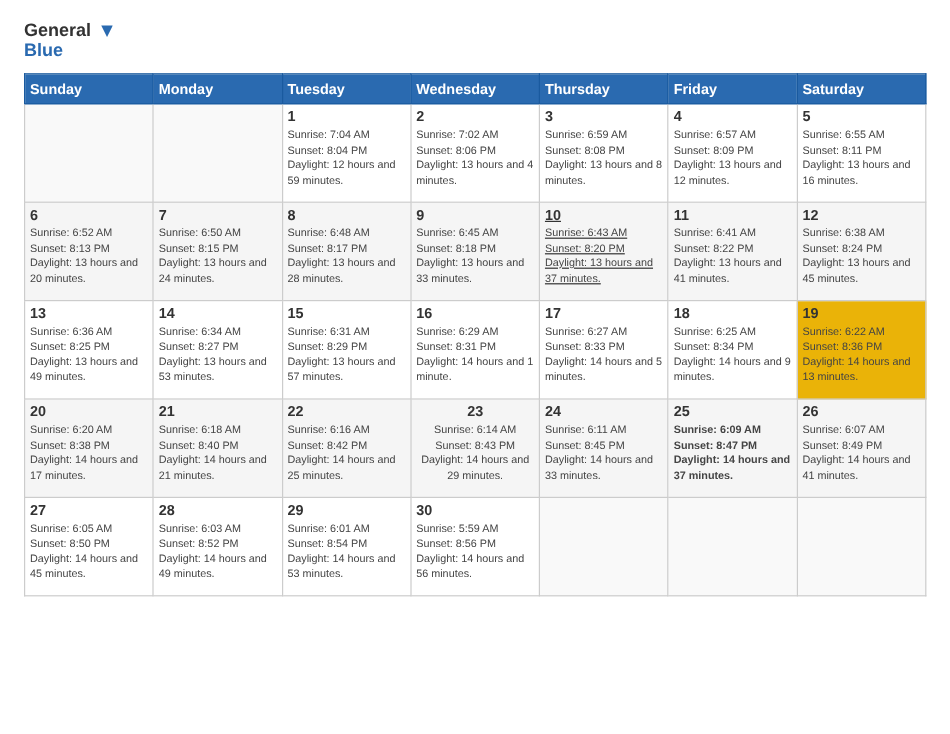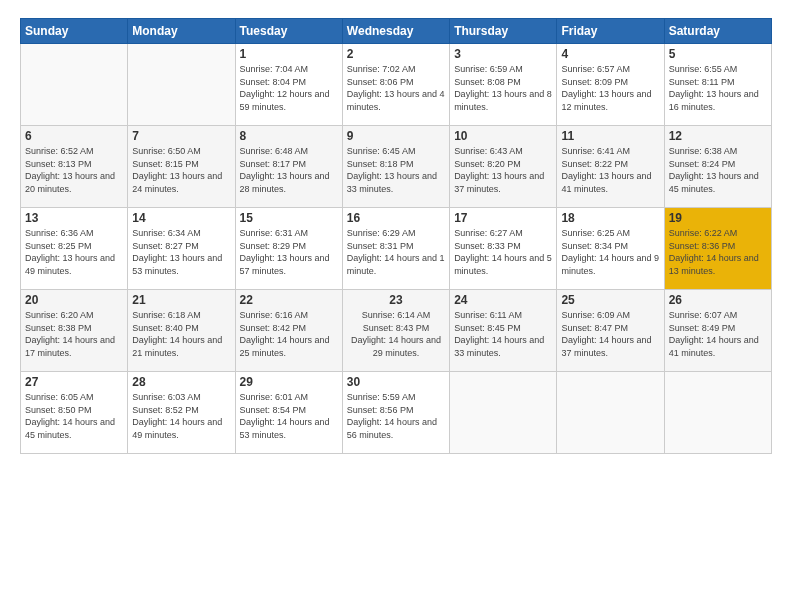--- a/index.html
+++ b/index.html
@@ -76,20 +76,37 @@
       line-height: 1.4;
     }
     .empty-cell {
       background: #f9f9f9;
     }
   </style>
 </head>
 <body>
 
 <div class="page">
+  <div class="header">
+    <div class="logo">
+  <div style="display:flex;flex-direction:column;line-height:1.1">
+    <div style="display:flex;align-items:center;gap:2px">
+      <span style="font-size:15px;font-weight:bold;color:#333">General</span>
+      <svg width="16" height="14" viewBox="0 0 20 16">
+        <polygon points="8,2 20,2 14,14" fill="#2a6ab0"></polygon>
+      </svg>
+    </div>
+    <span style="font-size:15px;font-weight:bold;color:#2a6ab0;margin-left:0">Blue</span>
+  </div>
+</div>
+    <div class="title-area">
+      <div class="month-title"></div>
+      <div class="location-title"></div>
+    </div>
+  </div>
 
   <table class="calendar">
     <thead>
       <tr id="header-row">
           <th>Sunday</th>
           <th>Monday</th>
           <th>Tuesday</th>
           <th>Wednesday</th>
           <th>Thursday</th>
           <th>Friday</th>
@@ -149,21 +166,21 @@
             <div class="day-info" style="white-space: pre-line;">Sunrise: 6:48 AM
 Sunset: 8:17 PM
 Daylight: 13 hours and 28 minutes.</div>
           </td>
           <td style="background: rgb(245, 245, 245);">
             <span class="day-number">9</span>
             <div class="day-info" style="white-space: pre-line;">Sunrise: 6:45 AM
 Sunset: 8:18 PM
 Daylight: 13 hours and 33 minutes.</div>
           </td>
-          <td style="background: rgb(245, 245, 245);">
+          <td style="background: rgb(245, 245, 245); text-decoration: underline;">
             <span class="day-number">10</span>
             <div class="day-info" style="white-space: pre-line;">Sunrise: 6:43 AM
 Sunset: 8:20 PM
 Daylight: 13 hours and 37 minutes.</div>
           </td>
           <td style="background: rgb(245, 245, 245);">
             <span class="day-number">11</span>
             <div class="day-info" style="white-space: pre-line;">Sunrise: 6:41 AM
 Sunset: 8:22 PM
 Daylight: 13 hours and 41 minutes.</div>
@@ -245,21 +262,21 @@
 Daylight: 14 hours and 29 minutes.</div>
           </td>
           <td style="background: rgb(245, 245, 245);">
             <span class="day-number">24</span>
             <div class="day-info" style="white-space: pre-line;">Sunrise: 6:11 AM
 Sunset: 8:45 PM
 Daylight: 14 hours and 33 minutes.</div>
           </td>
           <td style="background: rgb(245, 245, 245);">
             <span class="day-number">25</span>
-            <div class="day-info" style="white-space: pre-line;">Sunrise: 6:09 AM
+            <div class="day-info" style="white-space: pre-line; font-weight: bold;">Sunrise: 6:09 AM
 Sunset: 8:47 PM
 Daylight: 14 hours and 37 minutes.</div>
           </td>
           <td style="background: rgb(245, 245, 245);">
             <span class="day-number">26</span>
             <div class="day-info" style="white-space: pre-line;">Sunrise: 6:07 AM
 Sunset: 8:49 PM
 Daylight: 14 hours and 41 minutes.</div>
           </td>
         </tr>

